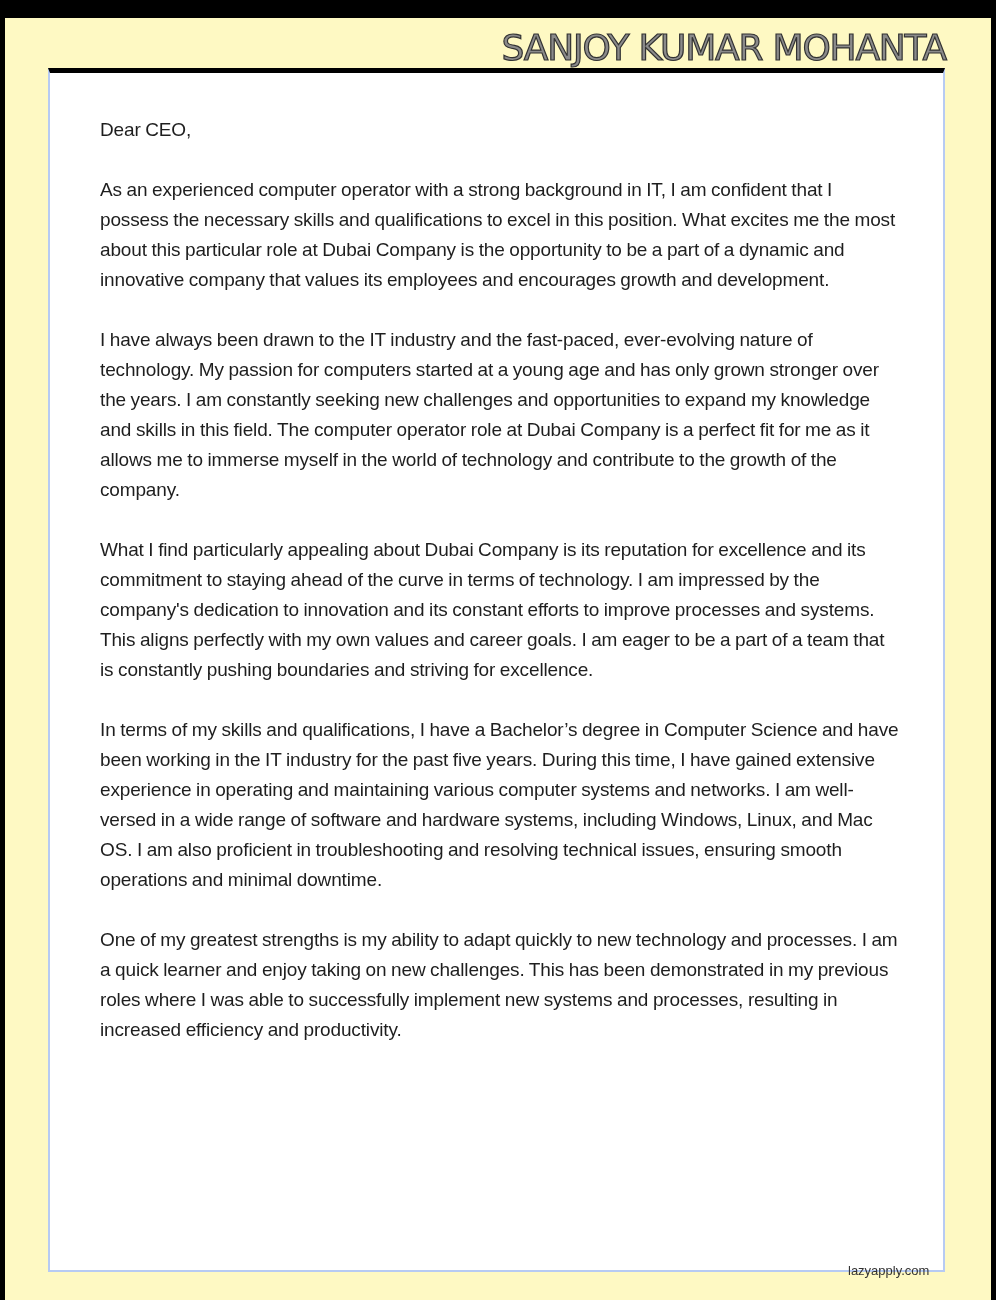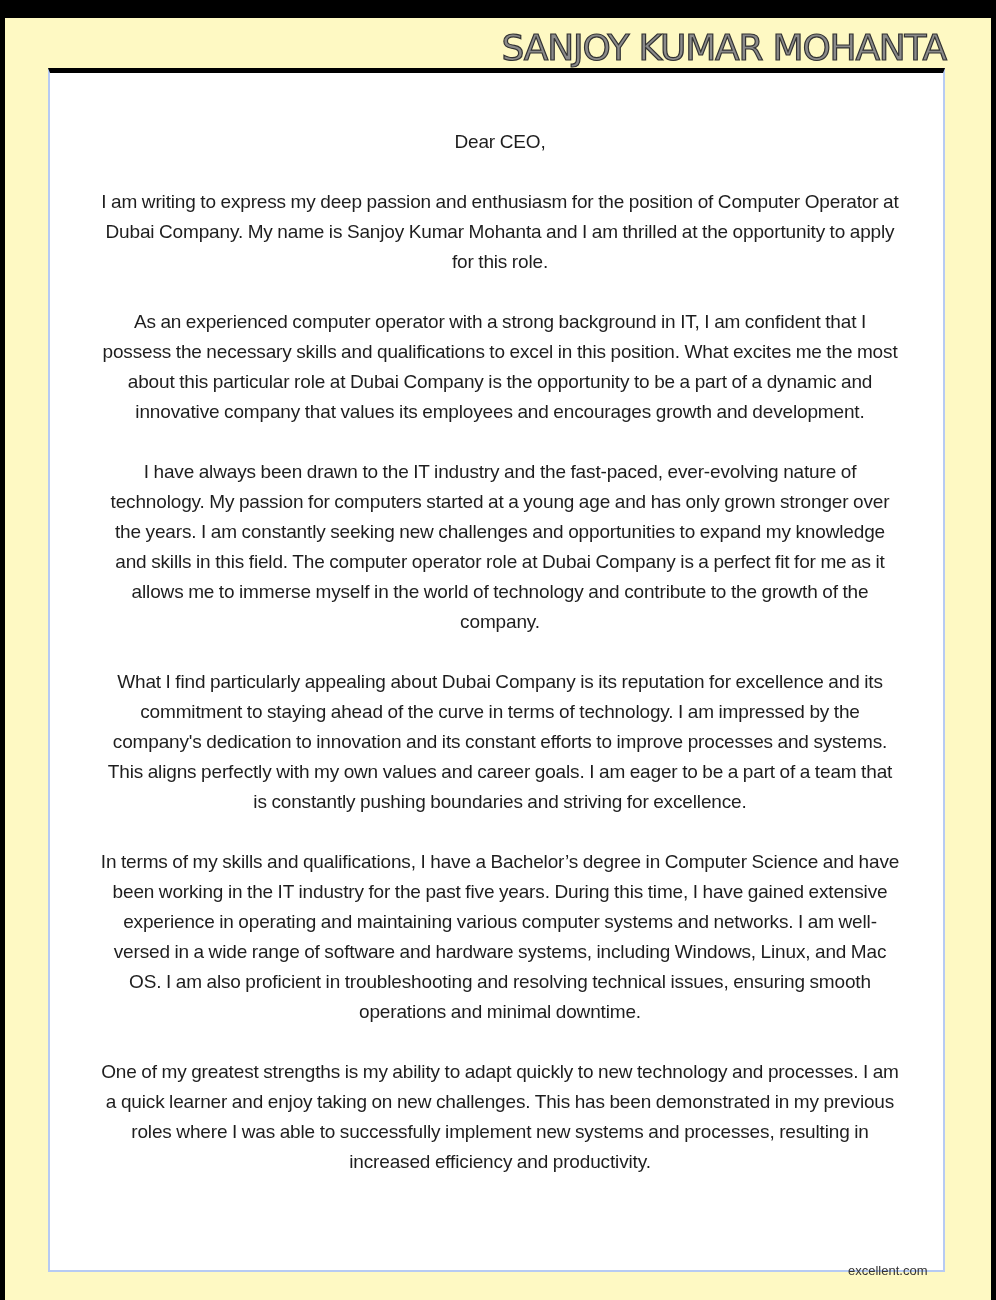--- a/index.html
+++ b/index.html
@@ -55,22 +55,21 @@
       top: 93px;
       width: 800px;
       font-family: "Liberation Sans", sans-serif;
       font-size: 19px;
       line-height: 30px;
       color: #1e1e1e;
       letter-spacing: -0.15px;
       word-spacing: -0.5px;
     }
     .letter p {
-      margin: 16px 0 30px 0;
-      text-align: center;
+      margin: 4px 0 30px 0;
     }
     .watermark {
       position: absolute;
       left: 843px;
       top: 1245px;
       font-family: "Liberation Sans", sans-serif;
       font-size: 13px;
       color: #333;
       white-space: nowrap;
     }
@@ -78,22 +77,21 @@
 </head>
 <body>
 
 <div class="frame">
   <h1 class="title">SANJOY KUMAR MOHANTA</h1>
 
   <div class="card"></div>
 
   <div class="letter">
     <p>Dear CEO,</p>
-    <p>I am writing to express my deep passion and enthusiasm for the position of Computer Operator at Dubai Company. My name is Sanjoy Kumar Mohanta and I am thrilled at the opportunity to apply for this role.</p>
     <p>As an experienced computer operator with a strong background in IT, I am confident that I possess the necessary skills and qualifications to excel in this position. What excites me the most about this particular role at Dubai Company is the opportunity to be a part of a dynamic and innovative company that values its employees and encourages growth and development.</p>
     <p>I have always been drawn to the IT industry and the fast-paced, ever-evolving nature of technology. My passion for computers started at a young age and has only grown stronger over the years. I am constantly seeking new challenges and opportunities to expand my knowledge and skills in this field. The computer operator role at Dubai Company is a perfect fit for me as it allows me to immerse myself in the world of technology and contribute to the growth of the company.</p>
     <p>What I find particularly appealing about Dubai Company is its reputation for excellence and its commitment to staying ahead of the curve in terms of technology. I am impressed by the company's dedication to innovation and its constant efforts to improve processes and systems. This aligns perfectly with my own values and career goals. I am eager to be a part of a team that is constantly pushing boundaries and striving for excellence.</p>
     <p>In terms of my skills and qualifications, I have a Bachelor’s degree in Computer Science and have been working in the IT industry for the past five years. During this time, I have gained extensive experience in operating and maintaining various computer systems and networks. I am well-versed in a wide range of software and hardware systems, including Windows, Linux, and Mac OS. I am also proficient in troubleshooting and resolving technical issues, ensuring smooth operations and minimal downtime.</p>
     <p>One of my greatest strengths is my ability to adapt quickly to new technology and processes. I am a quick learner and enjoy taking on new challenges. This has been demonstrated in my previous roles where I was able to successfully implement new systems and processes, resulting in increased efficiency and productivity.</p>
   </div>
 
-  <div class="watermark">excellent.com</div>
+  <div class="watermark">lazyapply.com</div>
 </div>
 
 </body></html>

